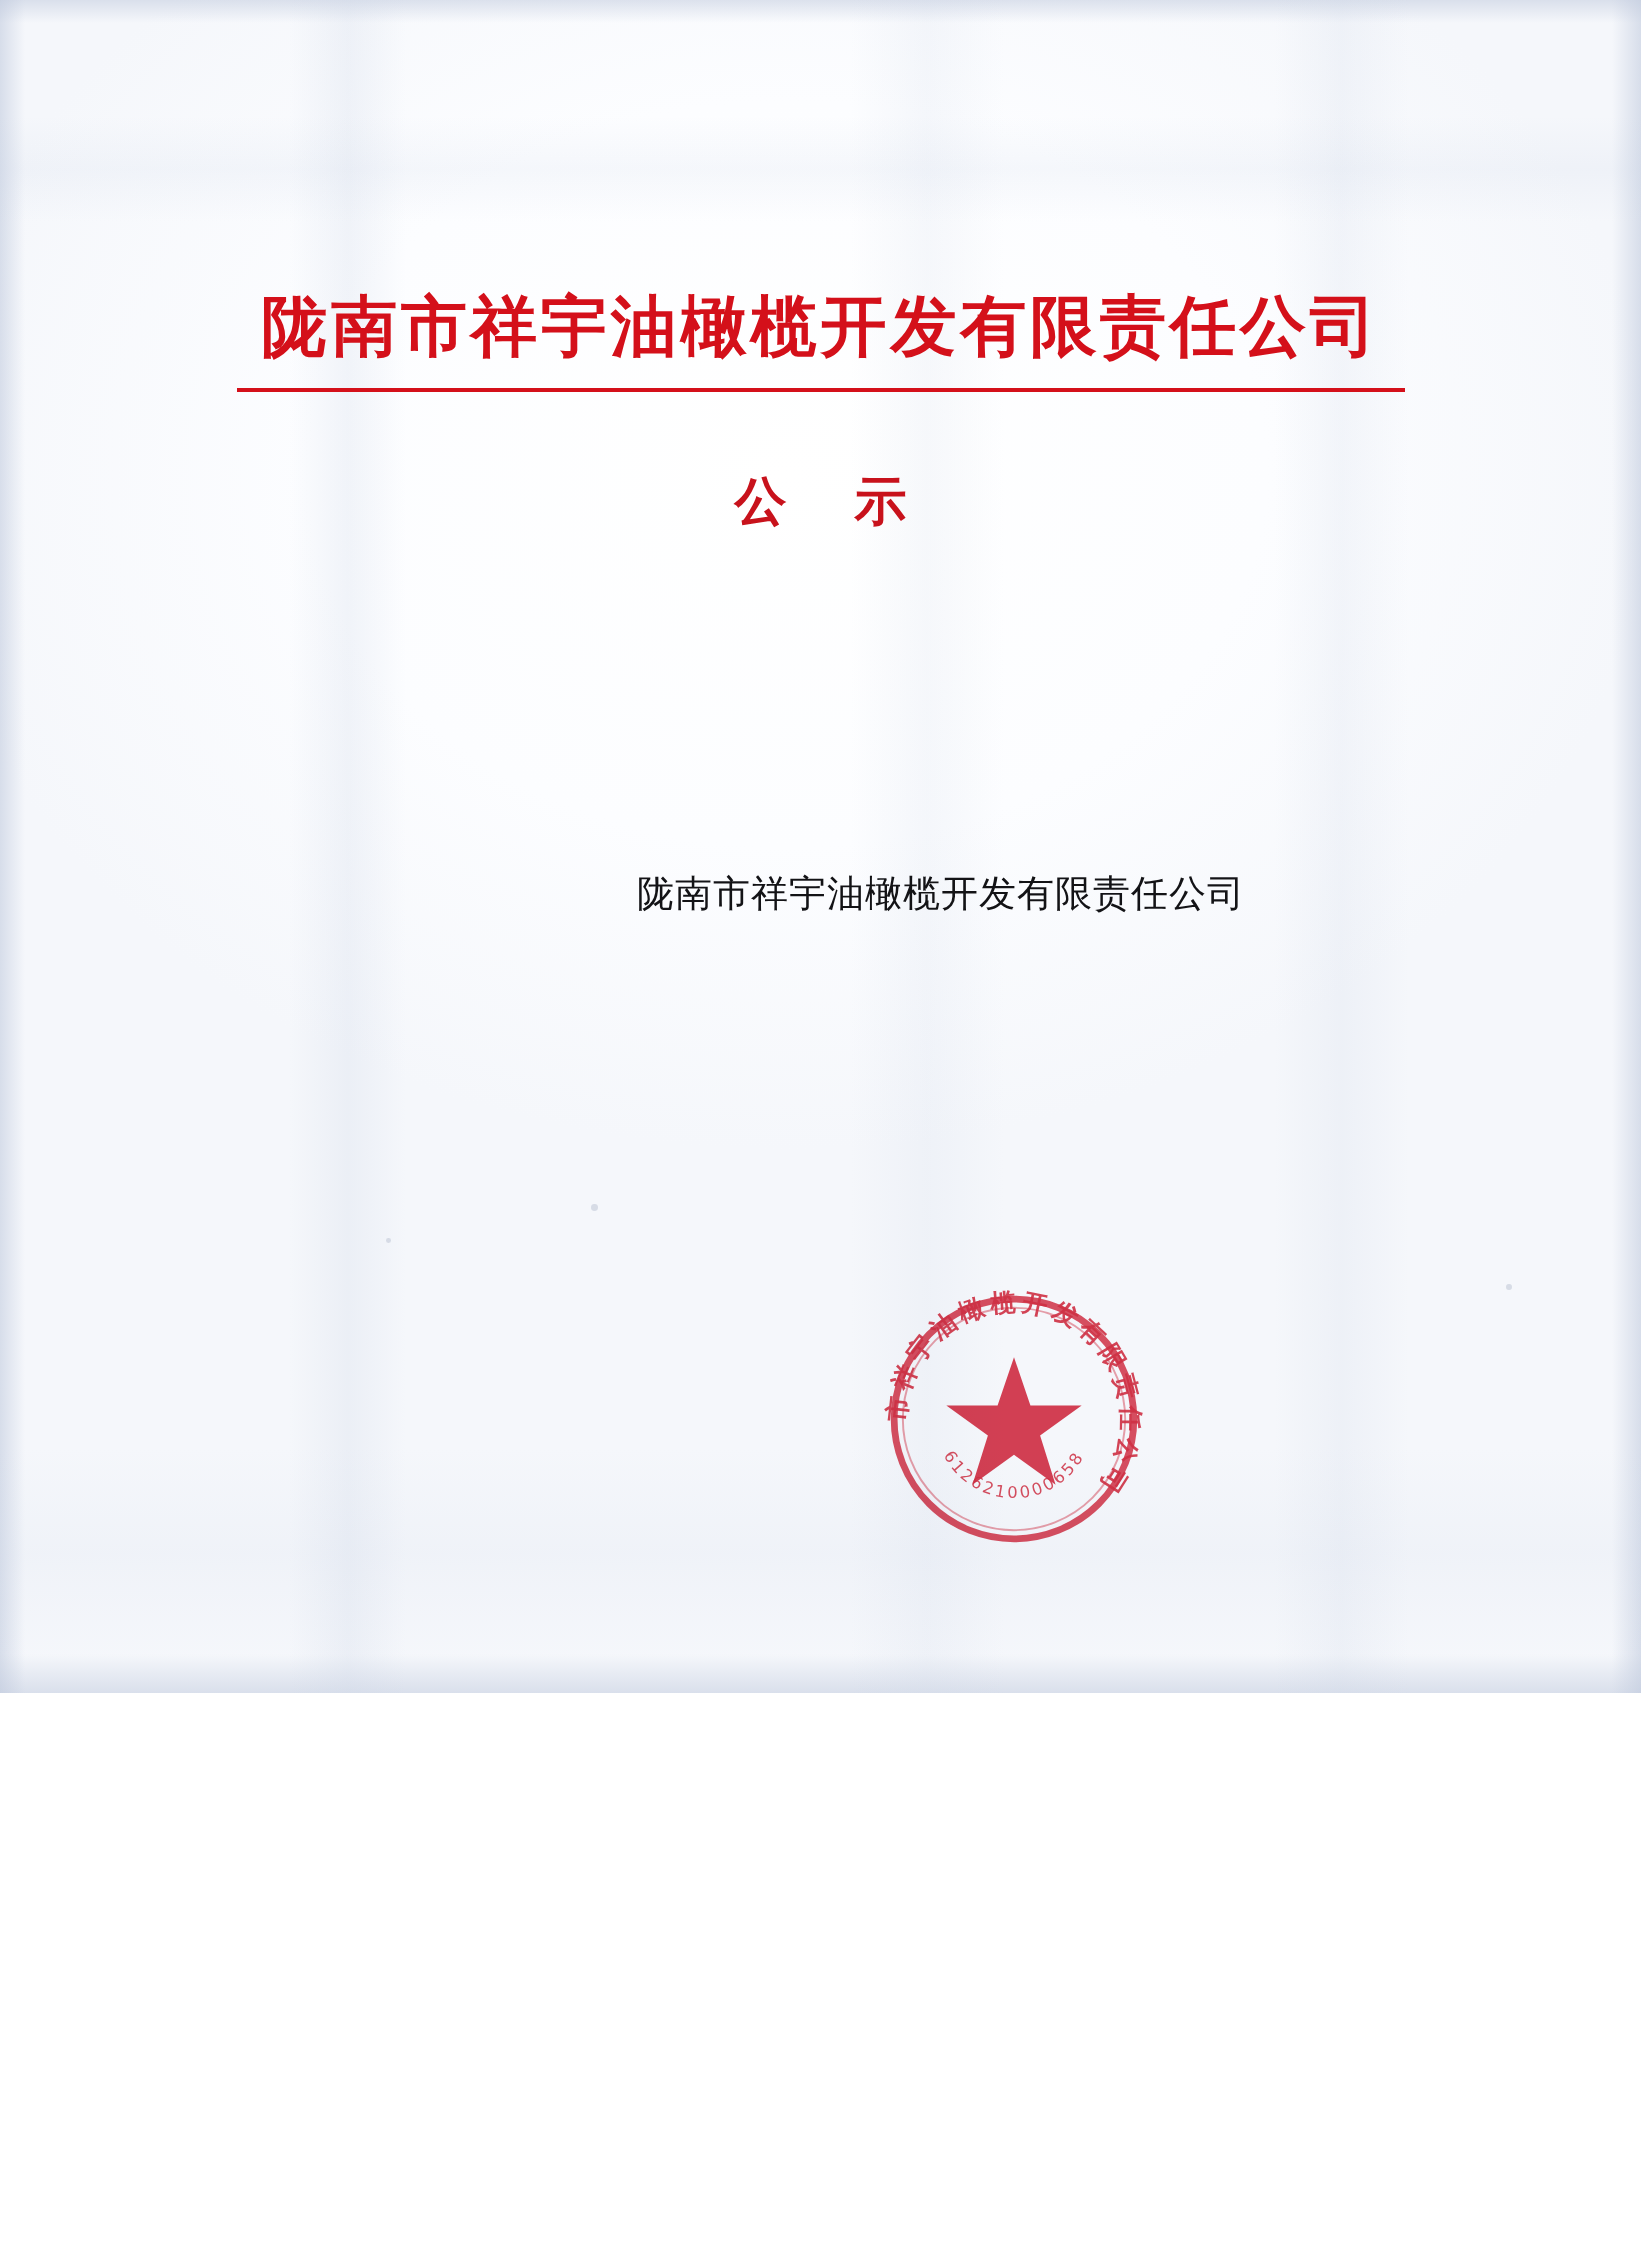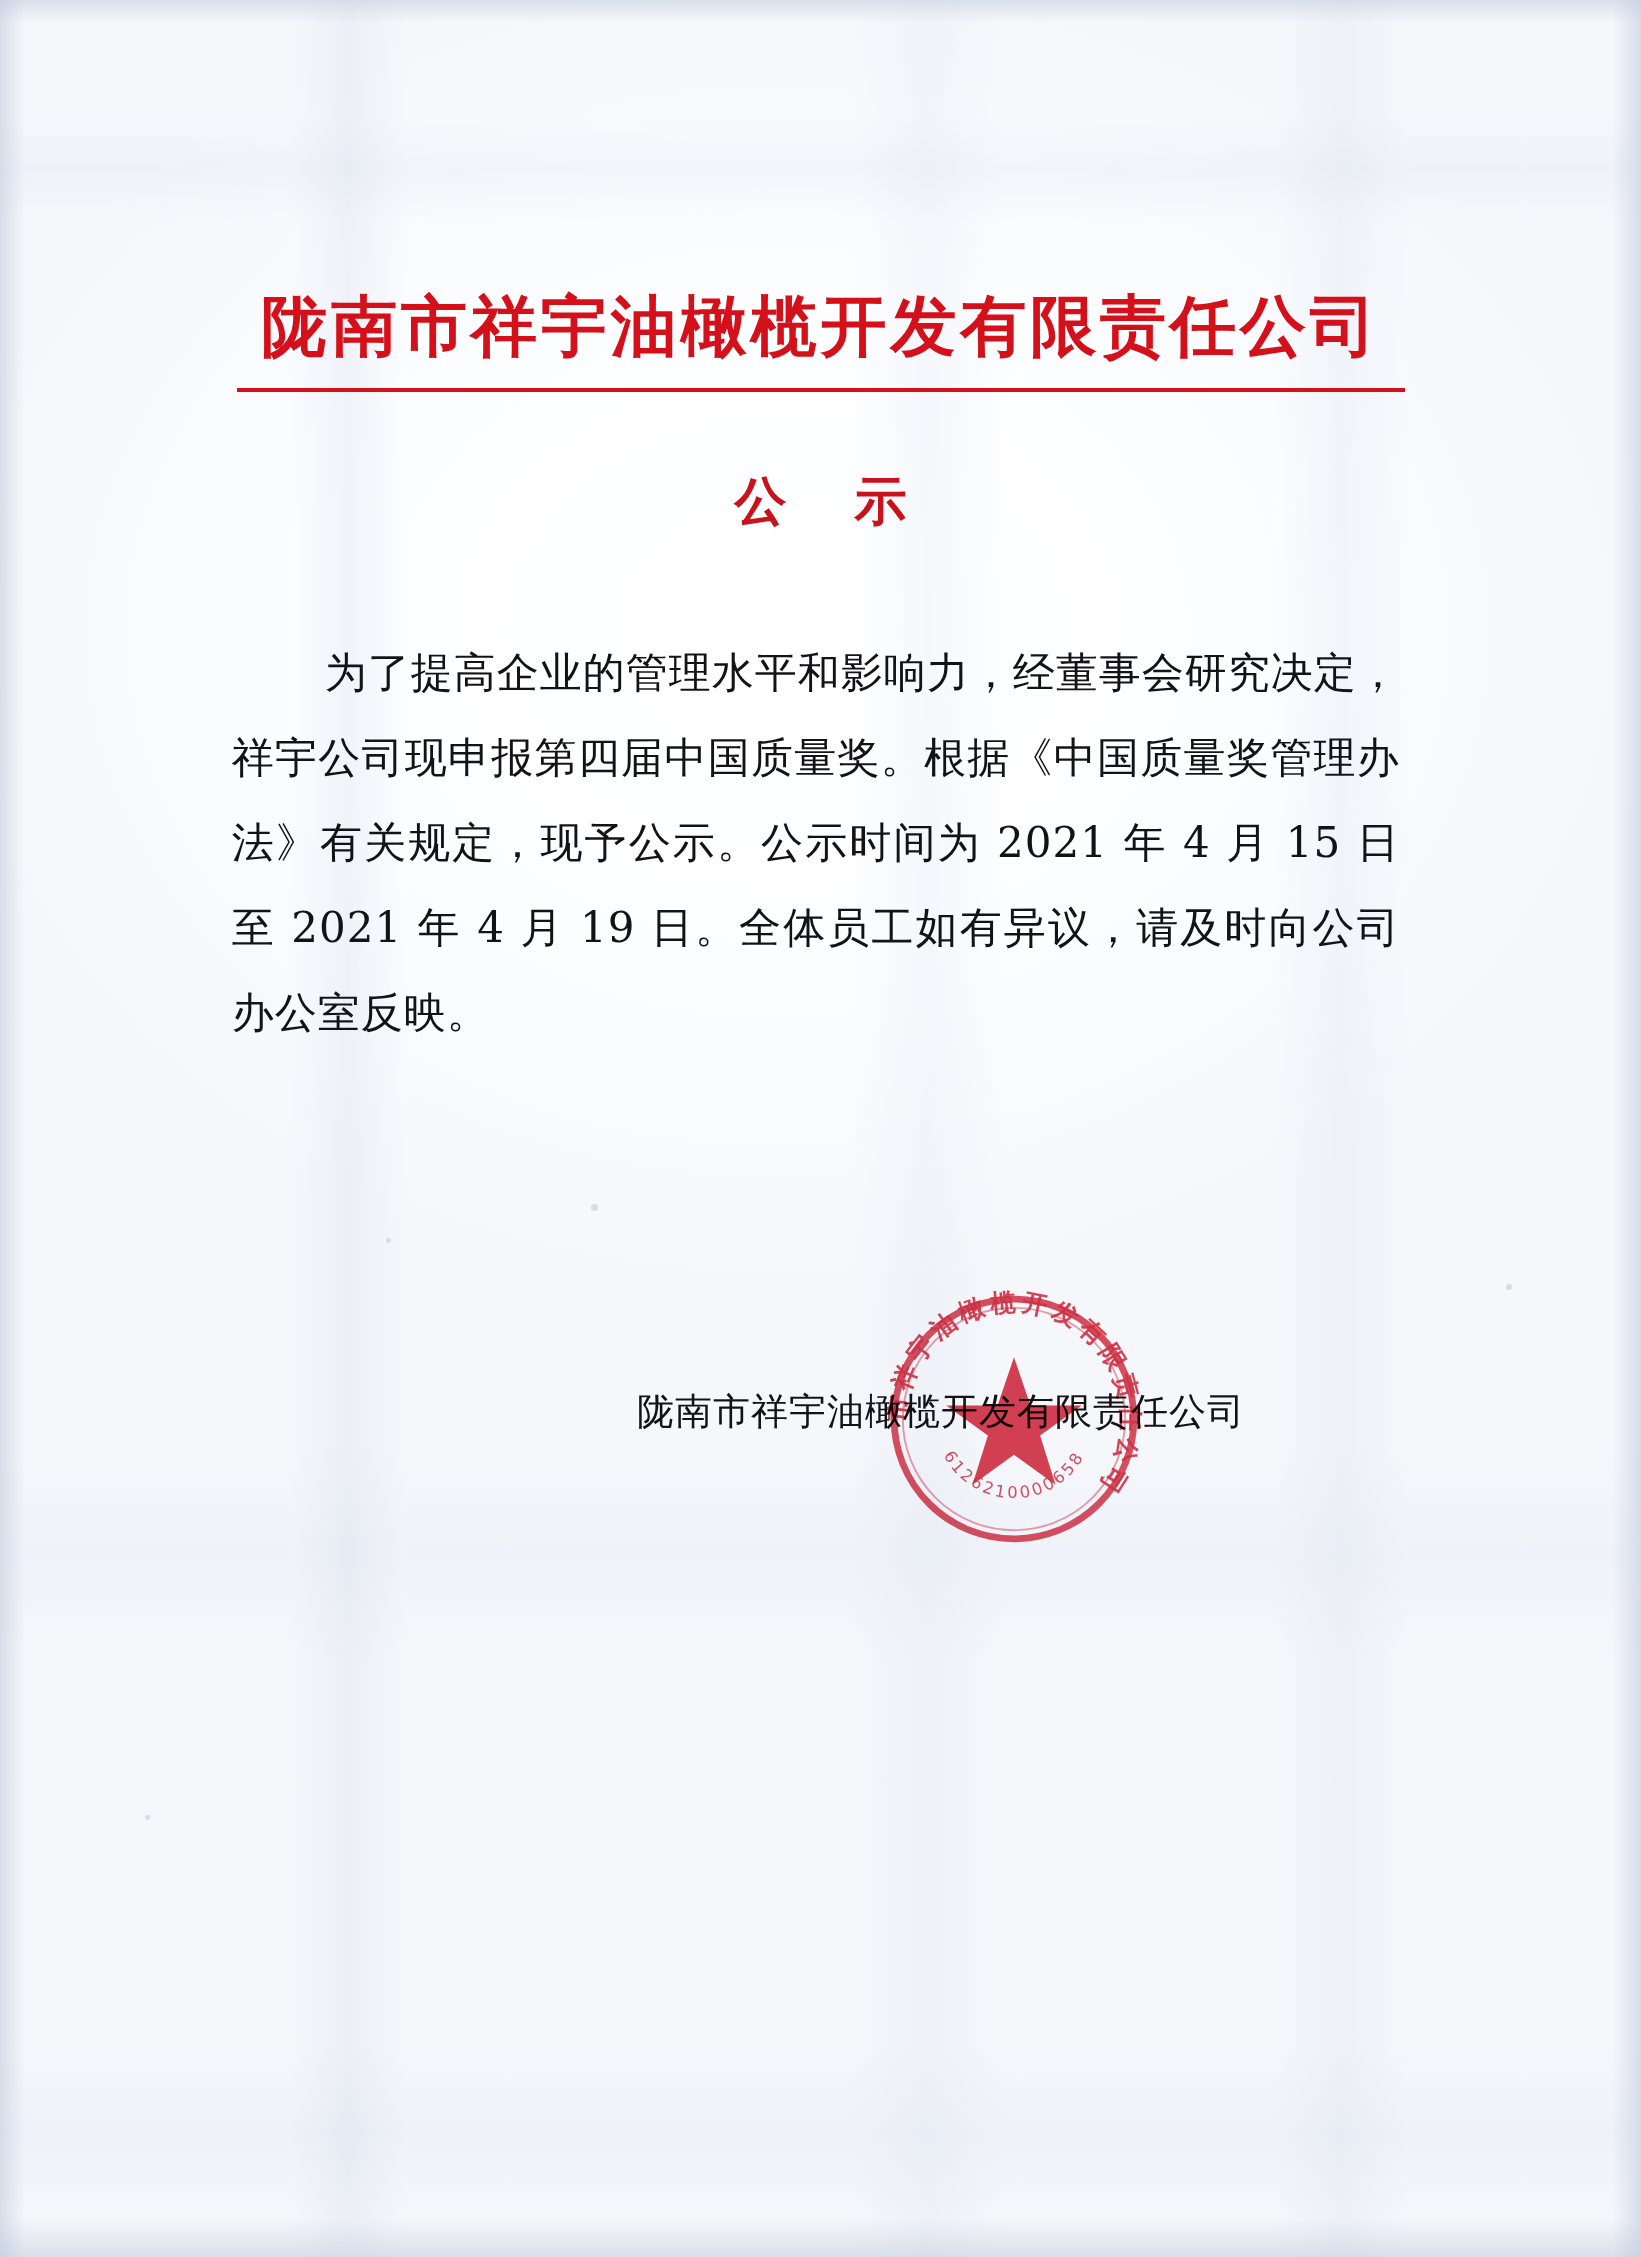--- a/index.html
+++ b/index.html
@@ -12,21 +12,21 @@
     height: 2257px;
     background: #ffffff;
     font-family: "Liberation Serif", "DejaVu Serif", serif;
     overflow: hidden;
   }
 
   
   .page {
     position: relative;
     width: 1641px;
-    height: 2257px;
+    height: 1693px;
     background:
       radial-gradient(ellipse 869px 676px at 48% 28%, #ffffff 0%, #fcfdff 55%, #f5f7fb 100%),
       linear-gradient(125deg, #fdfdfe 0%, #f7f9fc 40%, #fbfcfe 70%, #f4f6fa 100%);
     box-sizing: border-box;
     overflow: hidden;
   }
   
   .crease {
     position: absolute;
     pointer-events: none;
@@ -156,21 +156,20 @@
 
   <div class="content">
 
     <div class="letterhead">
       <div class="letterhead-title">陇南市祥宇油橄榄开发有限责任公司</div>
       <div class="letterhead-rule"></div>
     </div>
 
     <div class="doc-type">公 示</div>
 
-    <div class="body-text">为了提高企业的管理水平和影响力，经董事会研究决定，祥宇公司现申报第四届中国质量奖。根据《中国质量奖管理办法》有关规定，现予公示。公示时间为 2021 年 4 月 15 日至 2021 年 4 月 19 日。全体员工如有异议，请及时向公司办公室反映。</div>
 
     <div class="signature-block">
       <div class="signature-issuer">陇南市祥宇油橄榄开发有限责任公司</div>
     </div>
 
   </div>
 
   <div class="seal">
     <svg width="290" height="290" viewBox="0 0 300 300" xmlns="http://www.w3.org/2000/svg">
       <defs>

